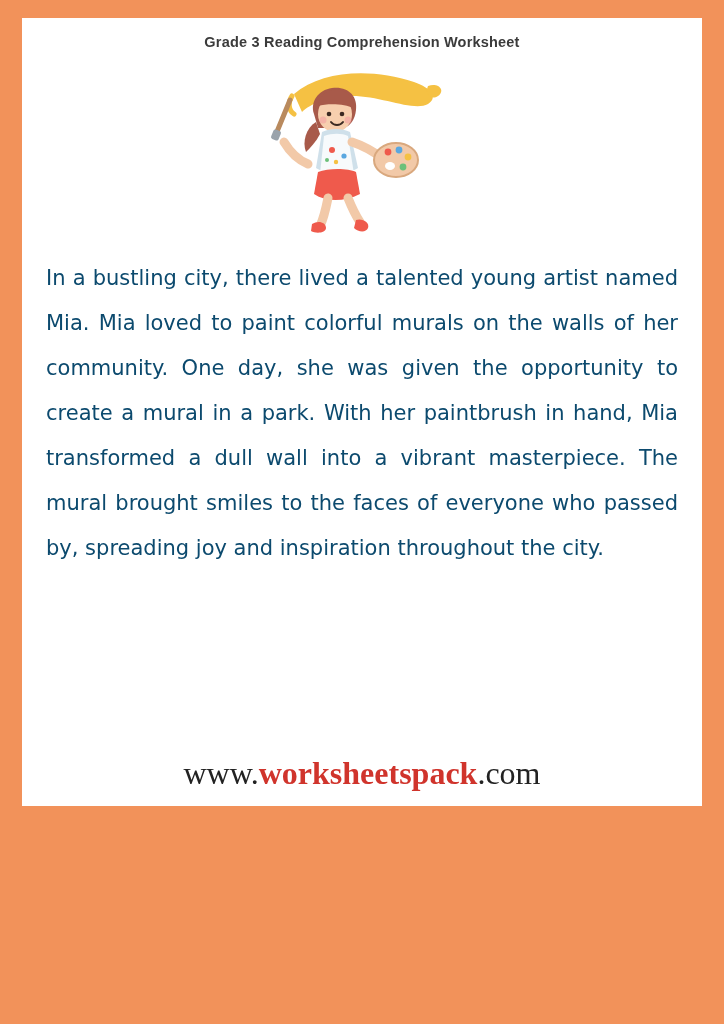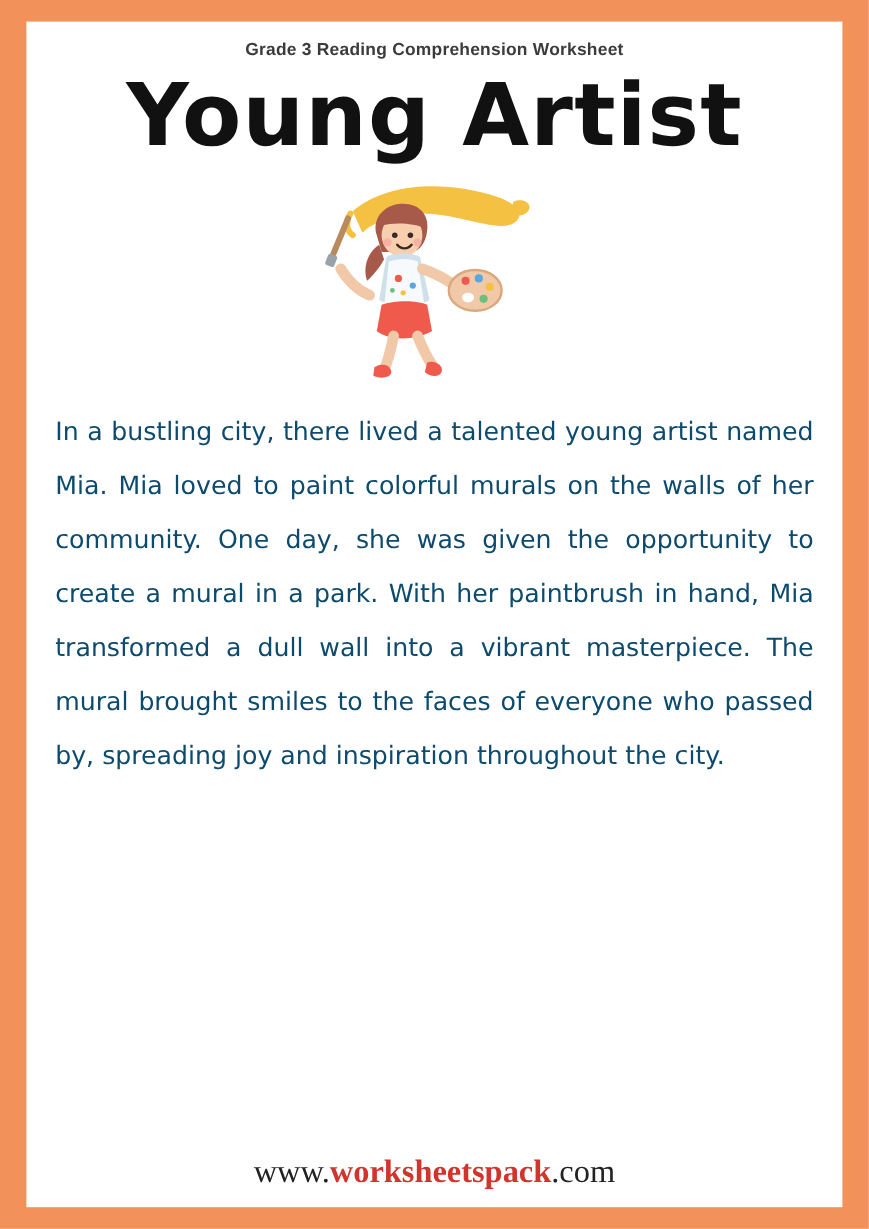--- a/index.html
+++ b/index.html
@@ -11,21 +11,21 @@
     height: 1024px;
     background: #f2925a;
     font-family: "Liberation Sans", sans-serif;
     overflow: hidden;
   }
   .page {
     position: absolute;
     left: 22px;
     top: 18px;
     width: 680px;
-    height: 988px;
+    height: 788px;
     background: #ffffff;
     box-sizing: border-box;
   }
   .worksheet-label {
     text-align: center;
     font-family: "Liberation Sans", sans-serif;
     font-weight: bold;
     font-size: 14.5px;
     color: #3b3b3b;
     letter-spacing: 0.2px;
@@ -74,36 +74,35 @@
     height: 0;
     margin-top: 16px;
   }
   .footer {
     position: absolute;
     bottom: 14px;
     left: 0;
     width: 100%;
     text-align: center;
     font-family: "Liberation Serif", serif;
-    font-size: 27px;
+    font-size: 32px;
     color: #222222;
   }
   .footer .brand {
     color: #d0342c;
     font-weight: bold;
   }
 </style>
 </head>
 <body>
 
 <div class="page">
 
   <div class="worksheet-label">Grade 3 Reading Comprehension Worksheet</div>
 
-  <div class="title">Young Artist</div>
 
   <div class="illustration">
     <svg width="260" height="200" viewBox="0 0 260 200">
 
       <path d="M62 38 C90 14, 140 12, 182 26 C200 32, 206 42, 196 48 C182 56, 150 40, 120 40 C96 40, 78 48, 70 56 Z" fill="#f5c143"></path>
       <path d="M196 30 C206 26, 214 34, 206 40 C200 44, 192 40, 196 30 Z" fill="#f5c143"></path>
       <path d="M60 40 C56 46, 56 54, 62 58" stroke="#f5c143" stroke-width="5" fill="none" stroke-linecap="round"></path>
 
       <line x1="58" y1="44" x2="44" y2="78" stroke="#b98a5e" stroke-width="5" stroke-linecap="round"></line>
       <rect x="40" y="74" width="8" height="10" rx="2" fill="#9aa3ab" transform="rotate(22 44 79)"></rect>

